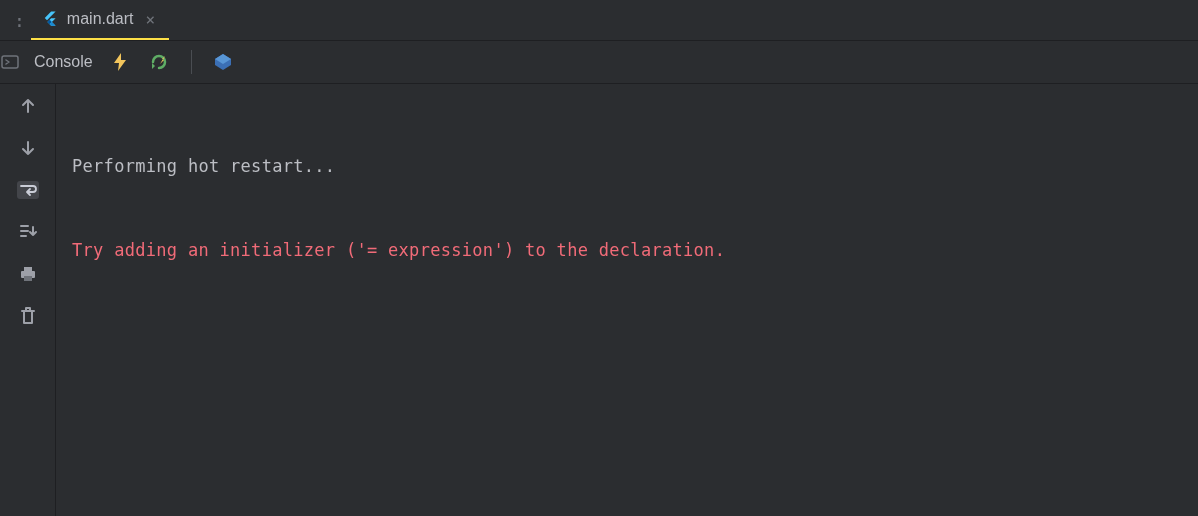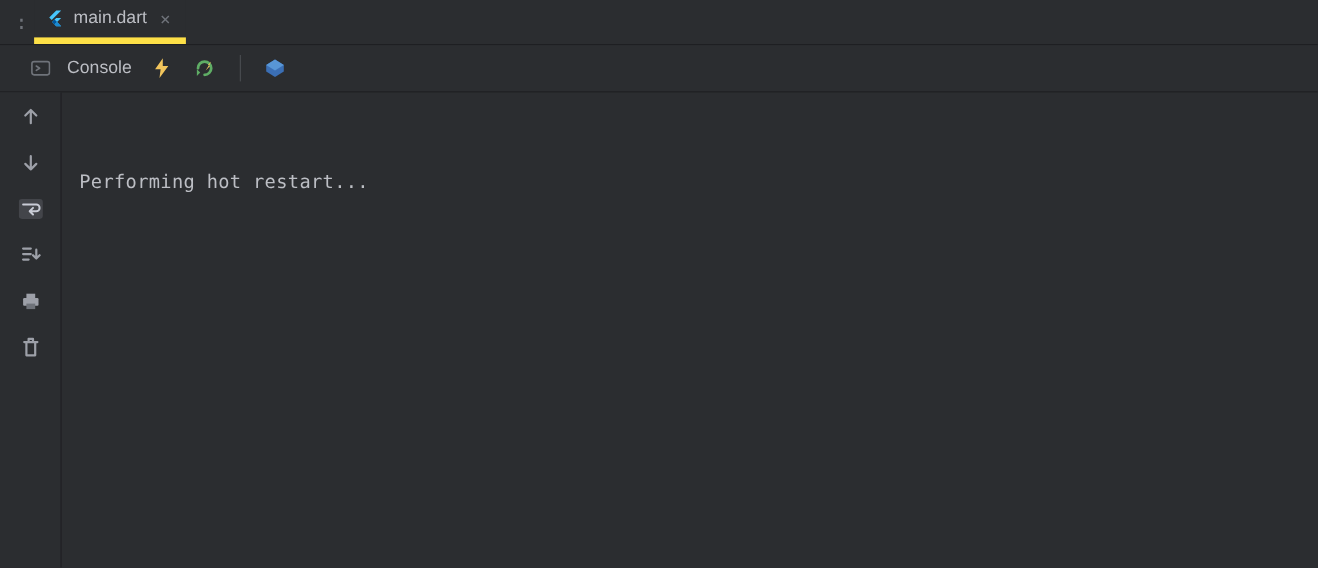--- a/index.html
+++ b/index.html
@@ -27,21 +27,21 @@
       font-size: 18px;
       padding: 0 6px;
     }
     .tab {
       display: flex;
       align-items: center;
       gap: 8px;
       padding: 0 10px;
       height: 40px;
       background: #2b2d30;
-      border-bottom: 6px solid #fde047;
+      border-bottom: 2px solid #fde047;
       cursor: pointer;
     }
     .tab-icon {
       width: 18px;
       height: 18px;
     }
     .tab-label {
       color: #bcbec4;
       font-size: 16px;
       font-family: -apple-system, BlinkMacSystemFont, 'Segoe UI', sans-serif;
@@ -49,21 +49,21 @@
     .tab-close {
       color: #6f737a;
       font-size: 16px;
       cursor: pointer;
       padding: 0 4px;
     }
     .toolbar {
       display: flex;
       align-items: center;
       height: 44px;
-      padding-left: 27px;
+      padding-left: 0;
       gap: 14px;
       background: #2b2d30;
       border-top: 1px solid #1e1f22;
       border-bottom: 1px solid #1e1f22;
     }
     .toolbar-expand-icon {
       width: 20px;
       height: 20px;
       display: flex;
       align-items: center;
@@ -218,19 +218,20 @@
     </span>
     <span class="gutter-icon">
       <svg width="18" height="20" viewBox="0 0 18 20">
         <path d="M3 5 L15 5 M7 2 L11 2 L11 5 L7 5 Z M5 5 L5 17 L13 17 L13 5" fill="none" stroke="#9da0a8" stroke-width="2" stroke-linecap="round" stroke-linejoin="round"></path>
       </svg>
     </span>
   </div>
 
   <div class="console-output">
     <span class="line text-normal">Performing hot restart...</span>
+    <span class="line text-error">Try adding an initializer ('= expression') to the declaration.</span>
     
     
     
     
     
   </div>
 </div>
 
 </body></html>

